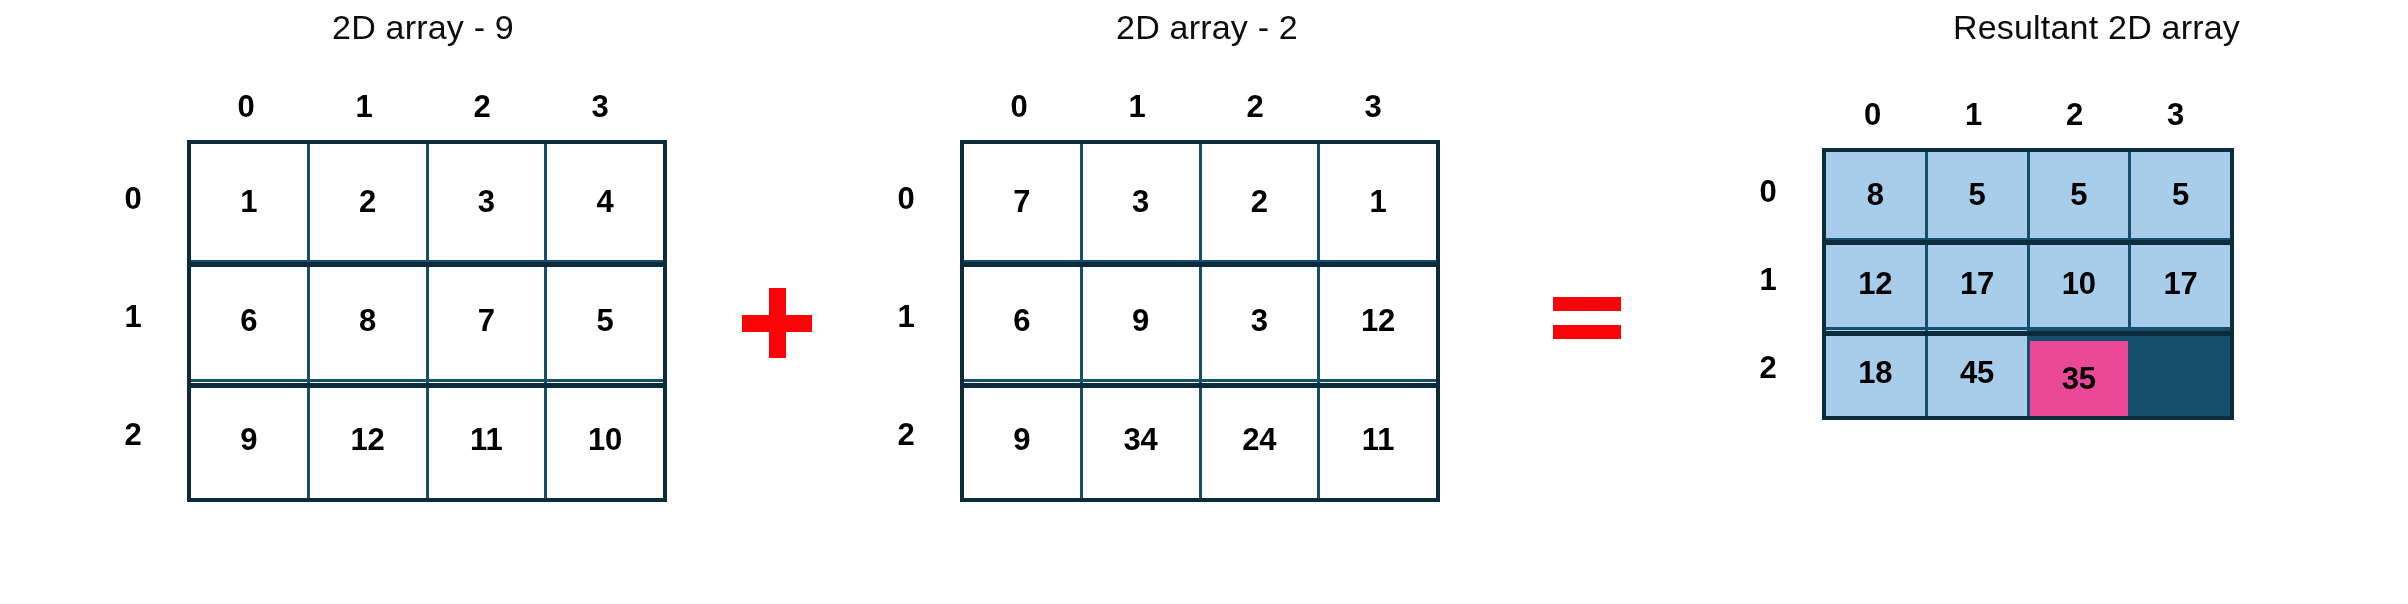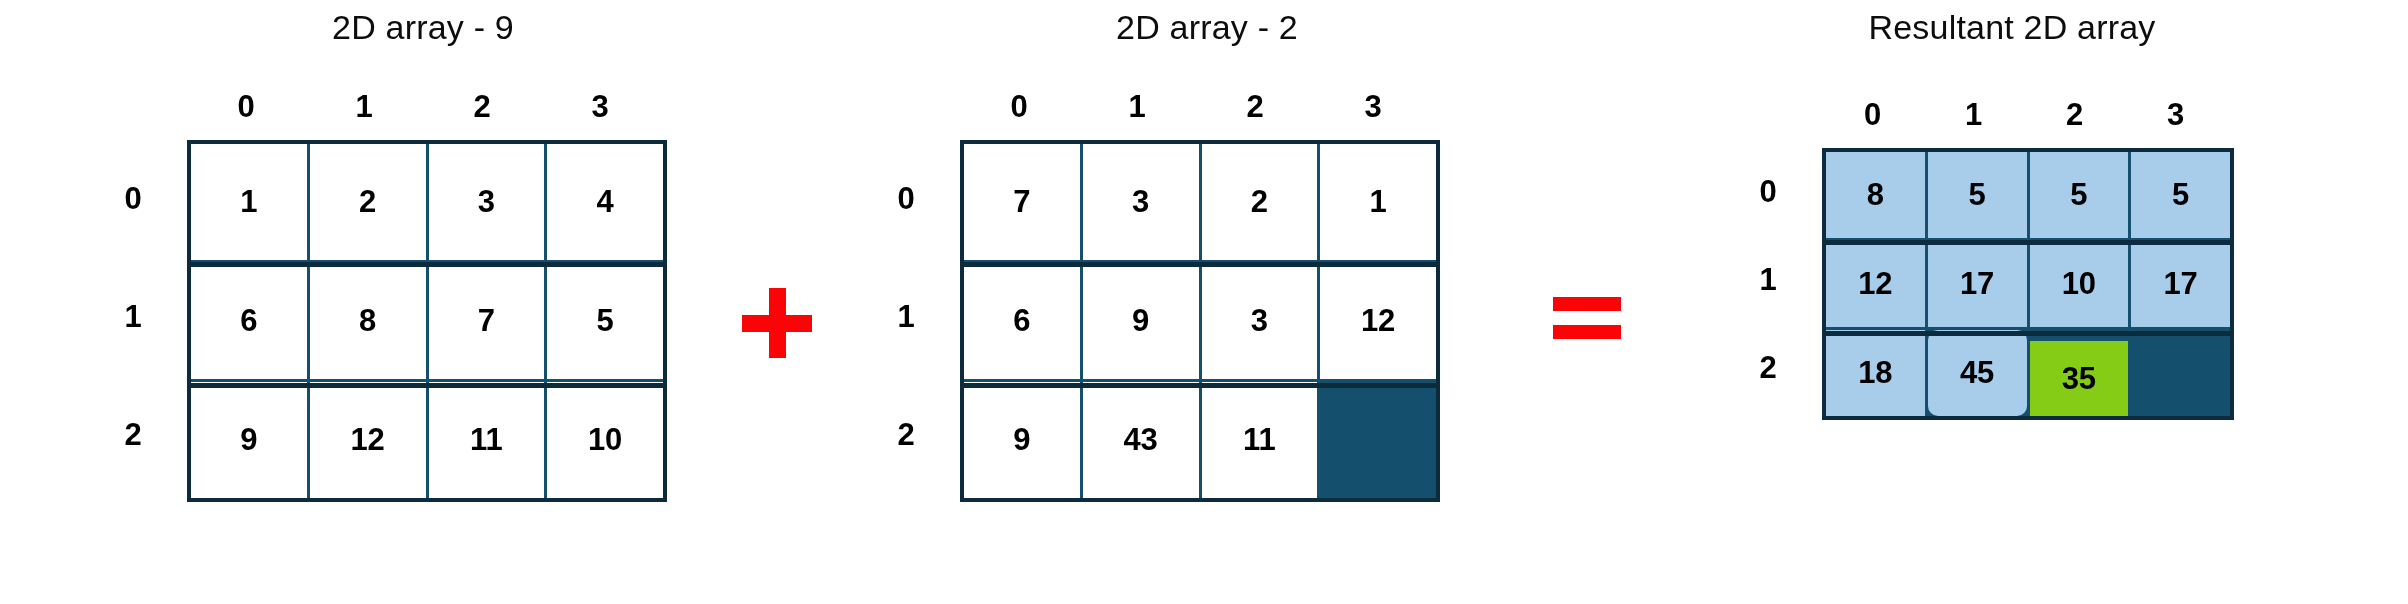--- a/index.html
+++ b/index.html
@@ -158,27 +158,28 @@
     <div class="grid" style="left: 960px; top: 140px; width: 480px; height: 362px; grid-template-columns: repeat(4, 1fr); grid-template-rows: repeat(3, 1fr); background-color: rgb(20, 80, 110);">
       <div class="cell">7</div>
       <div class="cell">3</div>
       <div class="cell">2</div>
       <div class="cell">1</div>
       <div class="cell">6</div>
       <div class="cell">9</div>
       <div class="cell">3</div>
       <div class="cell">12</div>
       <div class="cell">9</div>
-      <div class="cell">43</div>
+      <div class="cell">34</div>
+      <div class="cell">24</div>
       <div class="cell">11</div>
     </div>
     <div style="position: absolute; background: rgb(12, 43, 61); left: 960px; width: 480px; top: 262px; height: 5px;"></div>
     <div style="position: absolute; background: rgb(12, 43, 61); left: 960px; width: 480px; top: 383px; height: 5px;"></div>
     <div class="matrix-block" style="left: 1700px; width: 640px; height: 604px;">
-      <div class="matrix-title" style="left: 110px; width: 404px;">Resultant 2D array</div>
+      <div class="matrix-title" style="left: 136px; width: 404px; text-align: right;">Resultant 2D array</div>
     </div>
     <div class="col-headers" style="left: 1822px; top: 92px; width: 404px;">
       <div class="col-head" style="width: 101px;">0</div>
       <div class="col-head" style="width: 101px;">1</div>
       <div class="col-head" style="width: 101px;">2</div>
       <div class="col-head" style="width: 101px;">3</div>
     </div>
     <div class="row-labels" style="left: 1746px; top: 148px; width: 44px;">
       <div class="row-head" style="height: 88px;">0</div>
       <div class="row-head" style="height: 88px;">1</div>
@@ -187,22 +188,22 @@
     <div class="grid shaded" style="left: 1822px; top: 148px; width: 412px; height: 272px; grid-template-columns: repeat(4, 1fr); grid-template-rows: repeat(3, 1fr); background-color: rgb(20, 80, 110);">
       <div class="cell" style="background: rgb(168, 205, 234);">8</div>
       <div class="cell" style="background: rgb(168, 205, 234);">5</div>
       <div class="cell" style="background: rgb(168, 205, 234);">5</div>
       <div class="cell" style="background: rgb(168, 205, 234);">5</div>
       <div class="cell" style="background: rgb(168, 205, 234);">12</div>
       <div class="cell" style="background: rgb(168, 205, 234);">17</div>
       <div class="cell" style="background: rgb(168, 205, 234);">10</div>
       <div class="cell" style="background: rgb(168, 205, 234);">17</div>
       <div class="cell" style="background: rgb(168, 205, 234);">18</div>
-      <div class="cell" style="background: rgb(168, 205, 234); border-radius: 10px;">45</div>
-      <div class="cell" style="background: #84cc16; margin-top: 11px;">35</div>
+      <div class="cell" style="background: rgb(168, 205, 234);">45</div>
+      <div class="cell" style="background: #ec4899; margin-top: 11px;">35</div>
     </div>
     <div style="position: absolute; background: rgb(12, 43, 61); left: 1822px; width: 412px; top: 240px; height: 5px;"></div>
     <div style="position: absolute; background: rgb(12, 43, 61); left: 1822px; width: 412px; top: 331px; height: 5px;"></div>
     <div class="op" style="left: 742px; top: 288px; width: 70px; height: 70px;">
       <div class="bar" style="background: rgb(251, 4, 7); left: 27px; top: 0px; width: 17px; height: 70px;"></div>
       <div class="bar" style="background: rgb(251, 4, 7); left: 0px; top: 27px; width: 70px; height: 17px;"></div>
     </div>
     <div class="op" style="left: 1553px; top: 297px; width: 68px; height: 42px;">
       <div class="bar" style="background: rgb(251, 4, 7); left: 0px; top: 0px; width: 68px; height: 14px;"></div>
       <div class="bar" style="background: rgb(251, 4, 7); left: 0px; top: 28px; width: 68px; height: 14px;"></div>

